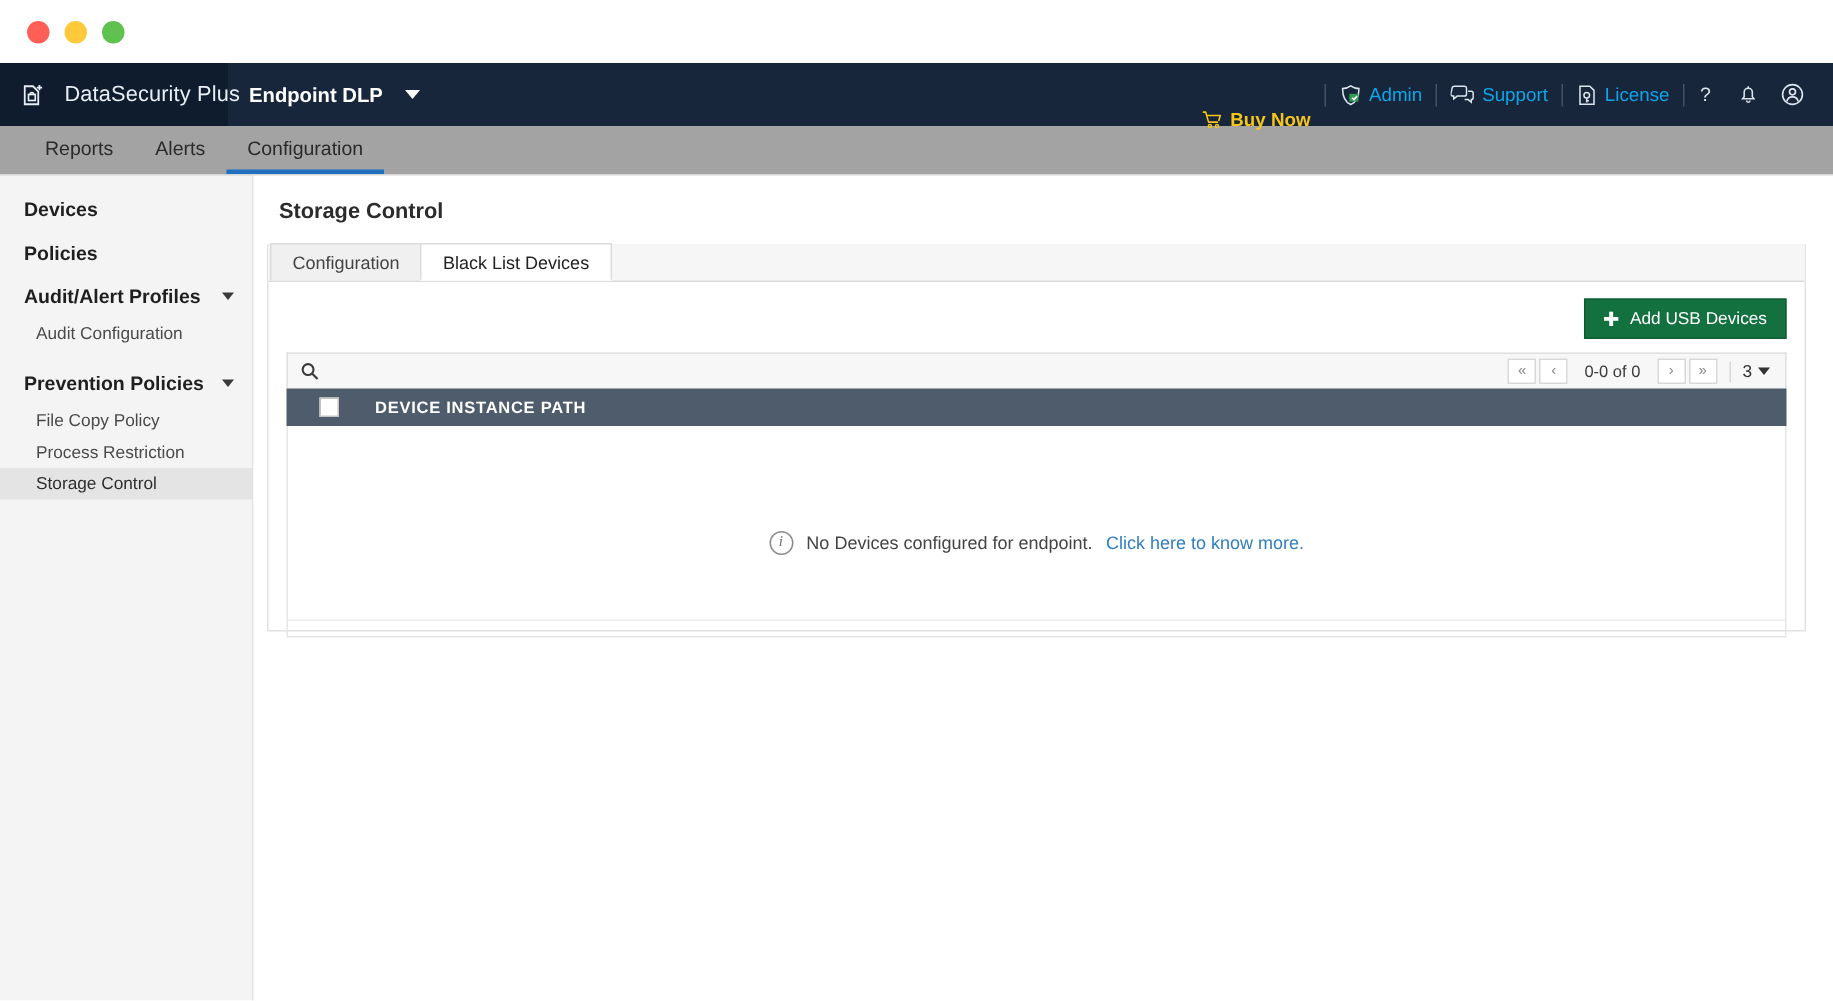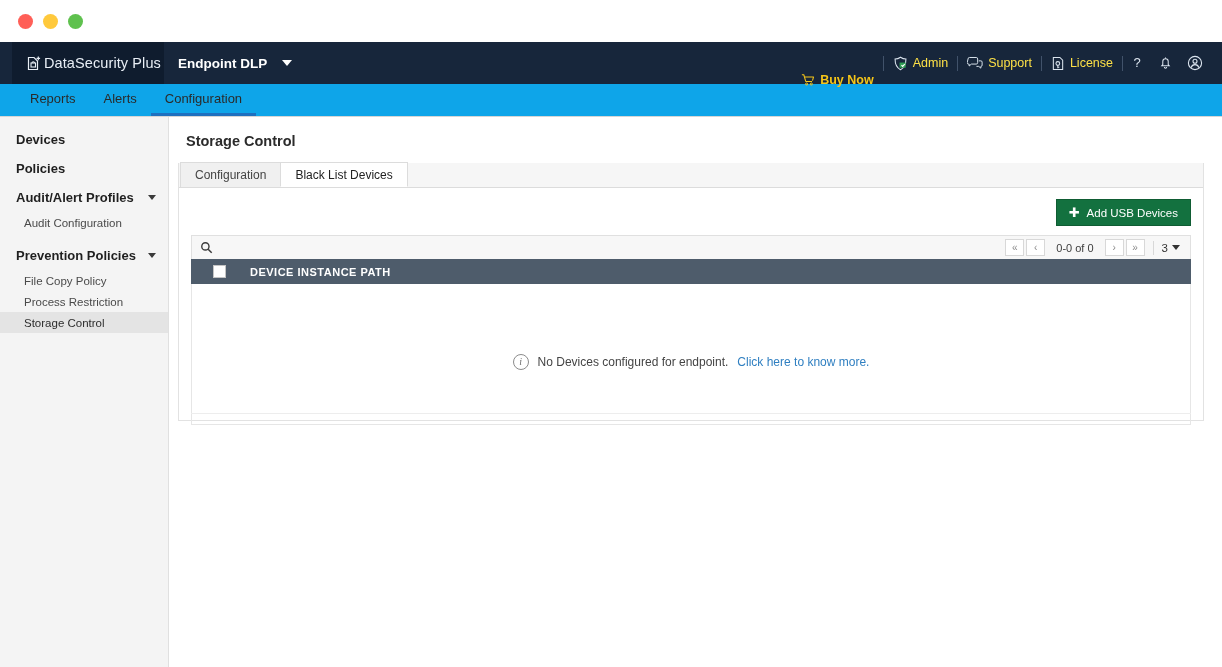--- a/index.html
+++ b/index.html
@@ -32,26 +32,25 @@
     height: 42px;
     background: #17263b;
     display: flex;
     align-items: center;
     position: relative;
     color: #ffffff;
   }
   .brand {
     display: flex;
     align-items: center;
-    gap: 1px;
+    gap: 12px;
     padding-left: 14px;
     width: 152px;
     height: 100%;
     background: #0f1c2e;
-    margin-left: 12px;
   }
   .brand-name {
     font-size: 14.5px;
     color: #e8eef5;
     letter-spacing: .1px;
     white-space: nowrap;
   }
   .product-switcher {
     display: flex;
     align-items: center;
@@ -75,32 +74,32 @@
     align-items: center;
     gap: 0px;
     padding-right: 12px;
     font-size: 12.5px;
   }
   .hr-item {
     display: flex;
     align-items: center;
     gap: 5px;
     padding: 0 9px;
-    color: #fde047;
+    color: #0ea5e9;
     cursor: pointer;
     white-space: nowrap;
   }
   .hr-item.buy { color: #f5c518; font-weight: bold; margin-top: 34px; }
   .hr-sep { width: 1px; height: 15px; background: #41526a; }
   .hr-icon-only { padding: 0 7px; display: flex; align-items: center; cursor: pointer; color: #dce5ef; }
 
   
   .nav-tabs {
     height: 33px;
-    background: #0ea5e9;
+    background: #a3a3a3;
     border-bottom: 1px solid #d6d6d6;
     display: flex;
     align-items: stretch;
     padding-left: 16px;
   }
   .nav-tab {
     display: flex;
     align-items: center;
     padding: 0 14px;
     font-size: 13px;

